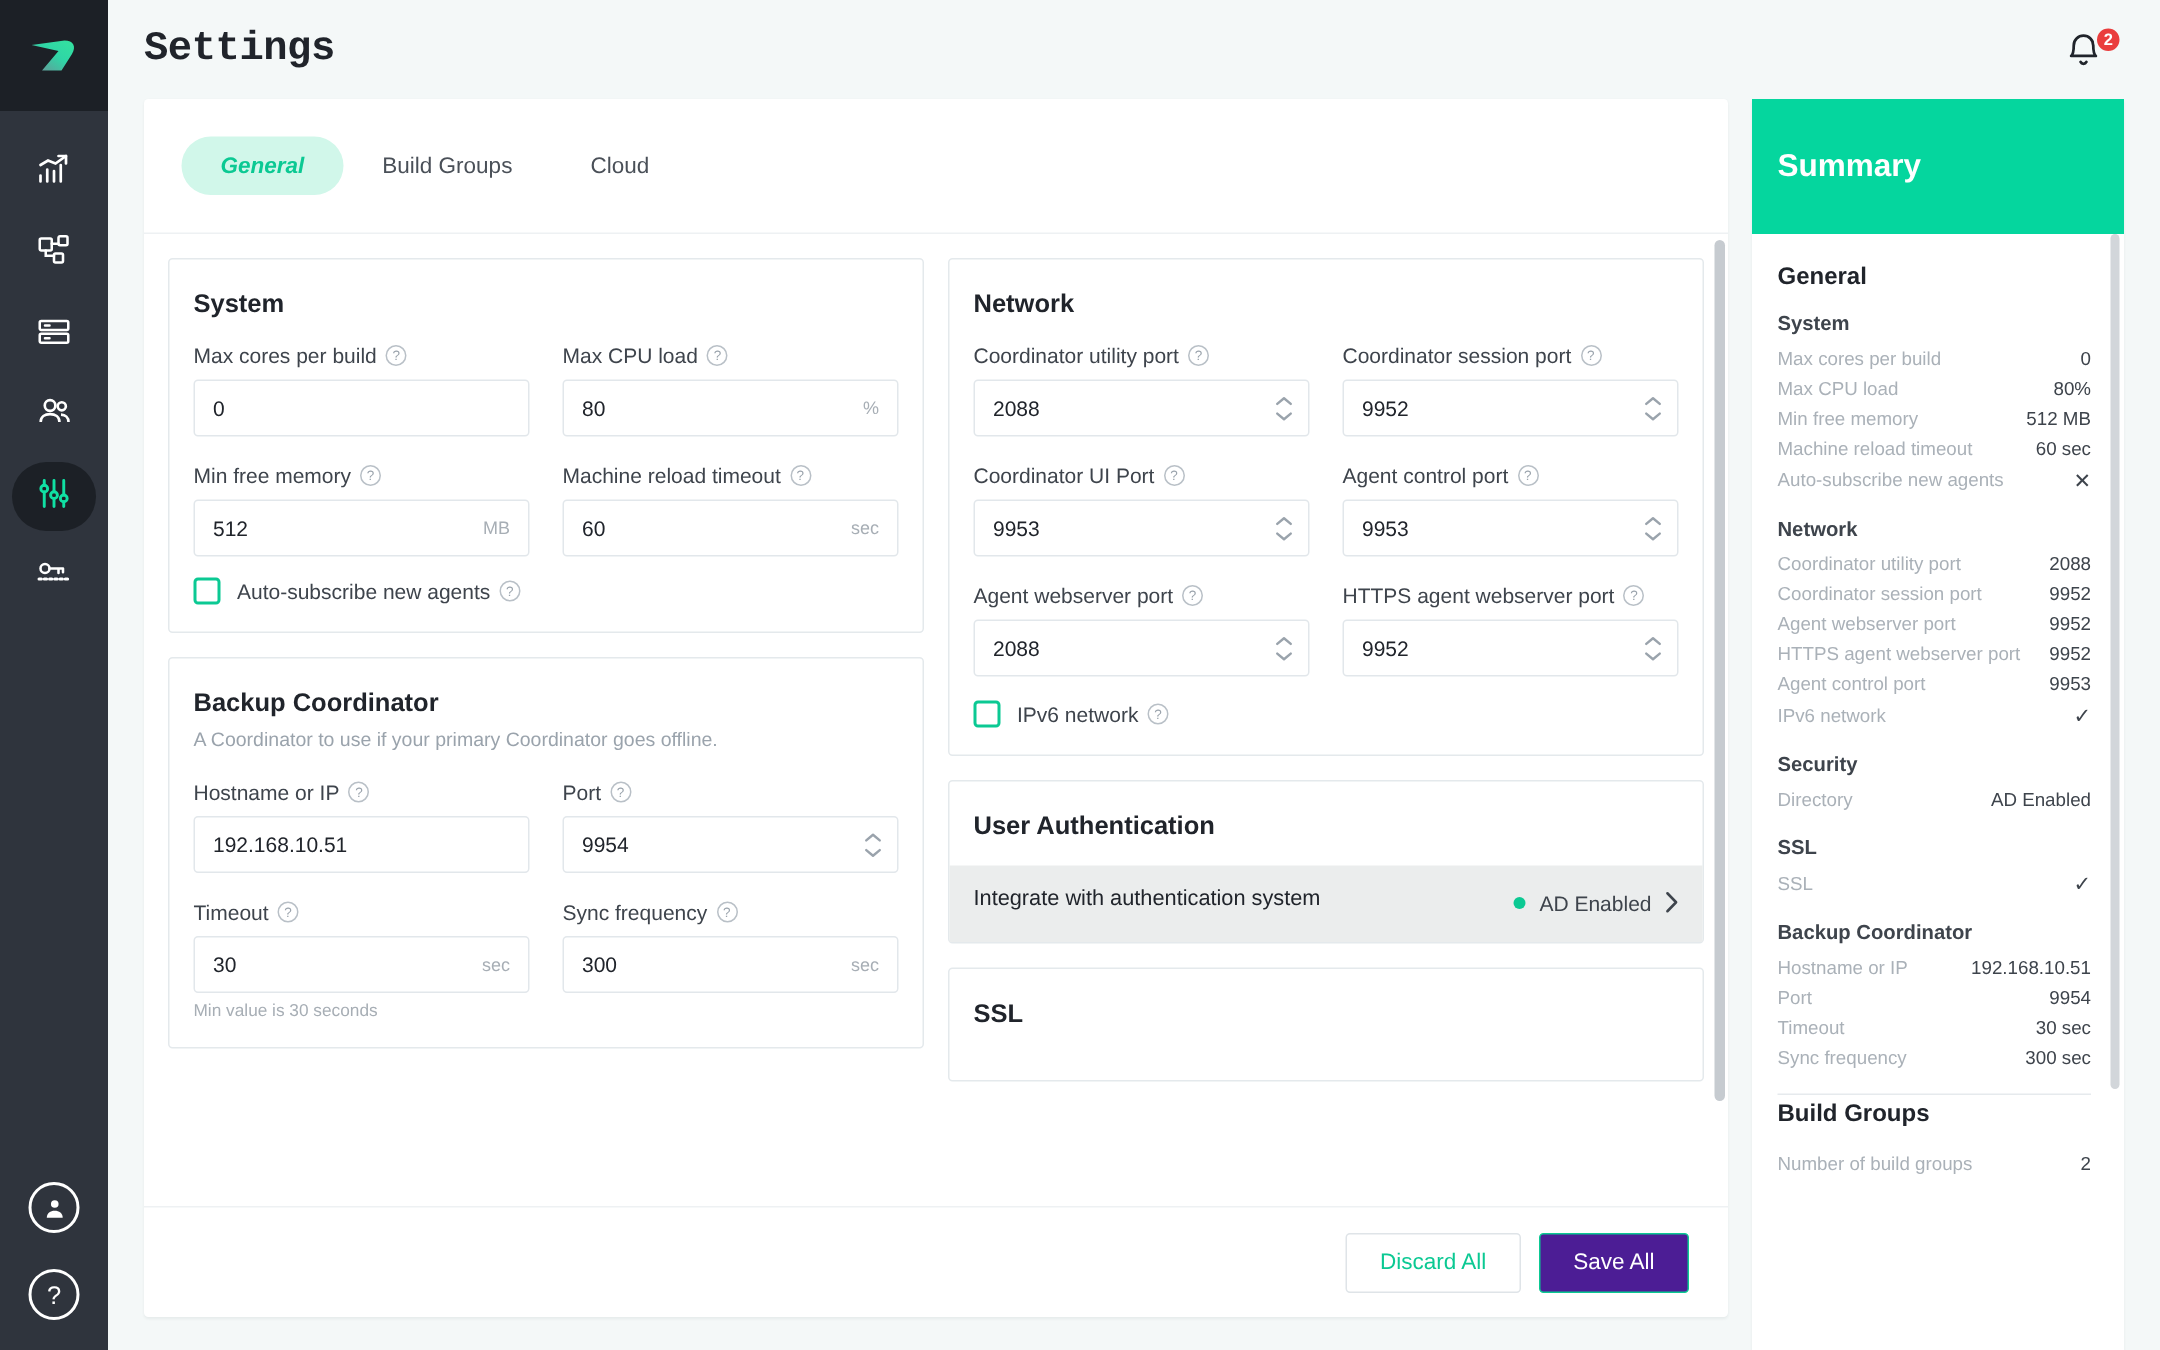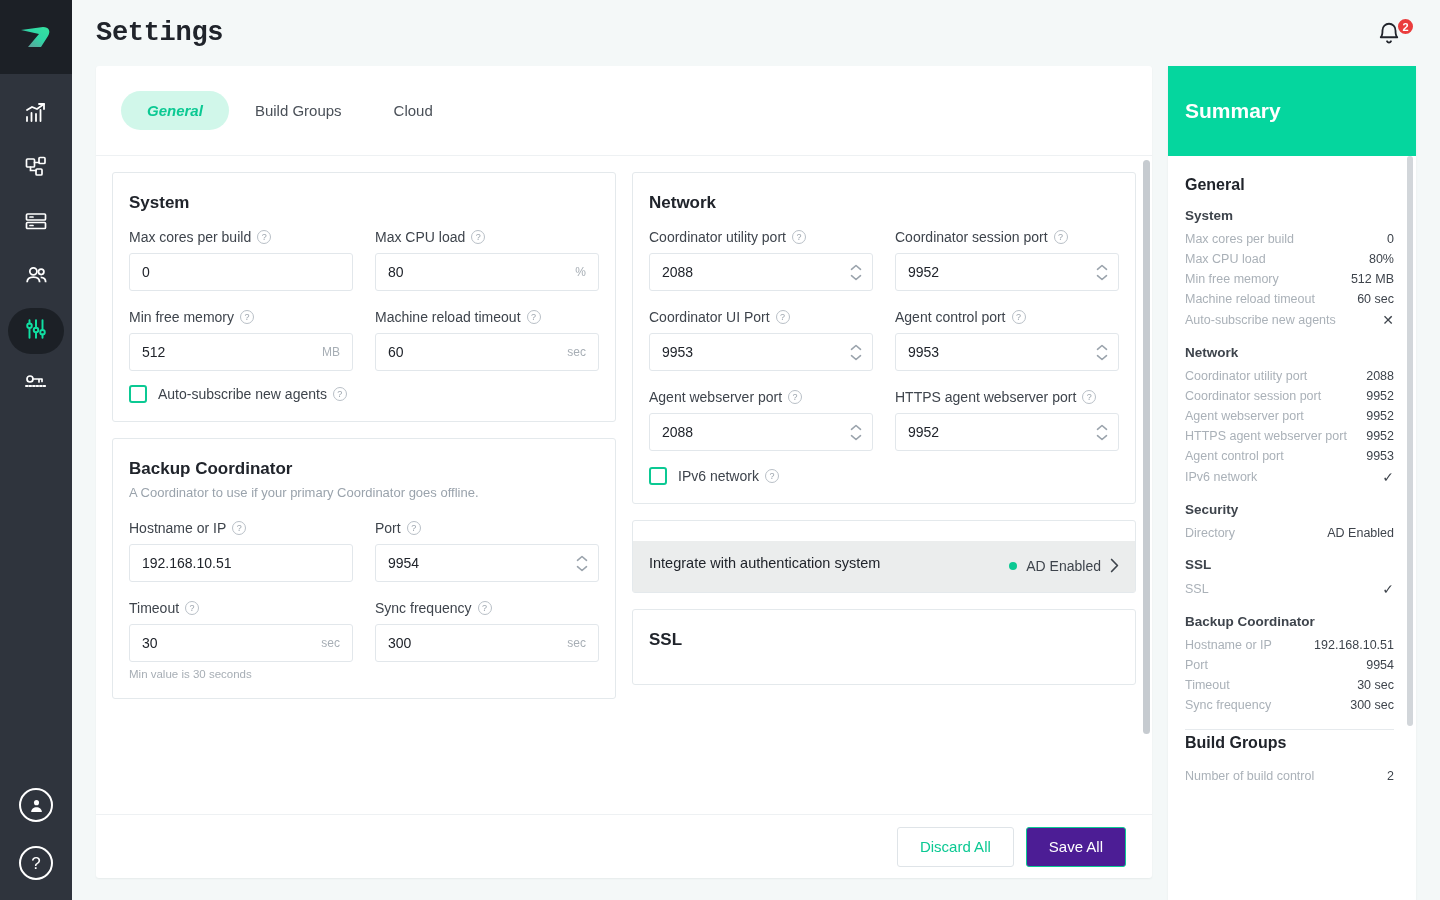--- a/index.html
+++ b/index.html
@@ -145,21 +145,21 @@
 
   .card-ssl { padding-bottom: 34px; }
 
   .vscroll {
     position: absolute; right: 2px; top: 4px;
     width: 7px; height: 574px; border-radius: 4px; background: #c6cbd0;
     cursor: pointer;
   }
 
   .footer {
-    height: 64px; border-top: 1px solid #eef1f3;
+    height: 74px; border-top: 1px solid #eef1f3;
     display: flex; align-items: center; justify-content: flex-end;
     gap: 12px; padding-right: 26px;
   }
   .btn {
     height: 40px; padding: 0 22px; border-radius: 3px;
     font-size: 15px; font-family: inherit; cursor: pointer;
     display: flex; align-items: center; justify-content: center;
   }
   .btn-ghost { background: #fff; border: 1px solid #dfe4e8; color: #0bc993; }
   .btn-primary { background: #4c1d95; border: 1px solid #0bc993; color: #fff; }
@@ -556,20 +556,21 @@
                   <span class="chk"></span>
                   <span class="chk-label">
                     <span>IPv6 network</span>
                     <span class="help-icon">?</span>
                   </span>
                 </div>
               </div>
             </div>
 
             <div class="card">
+              <div class="card-title">User Authentication</div>
               <div class="auth-row">
                 <div>
                   <div class="auth-title">Integrate with authentication system</div>
                 </div>
                 <div class="auth-status">
                   <span class="dot"></span>
                   <span>AD Enabled</span>
                   <svg width="9" height="15" viewBox="0 0 9 15" fill="none" stroke="#3e444c" stroke-width="1.7" stroke-linecap="round" stroke-linejoin="round">
                       <path d="M1.6 1.5 7.4 7.5l-5.8 6"></path>
                     </svg>
@@ -673,21 +674,21 @@
             </div>
           <div class="sum-row">
               <span class="sum-key">Sync frequency</span>
               <span class="sum-val">300 sec</span>
             </div>
 
           <div class="sum-divider"></div>
 
           <div class="sum-h1">Build Groups</div>
           <div class="sum-row">
-              <span class="sum-key">Number of build control</span>
+              <span class="sum-key">Number of build groups</span>
               <span class="sum-val">2</span>
             </div>
 
           <div class="sum-scroll"></div>
         </div>
       </aside>
 
     </div>
   </div>
 </div>

